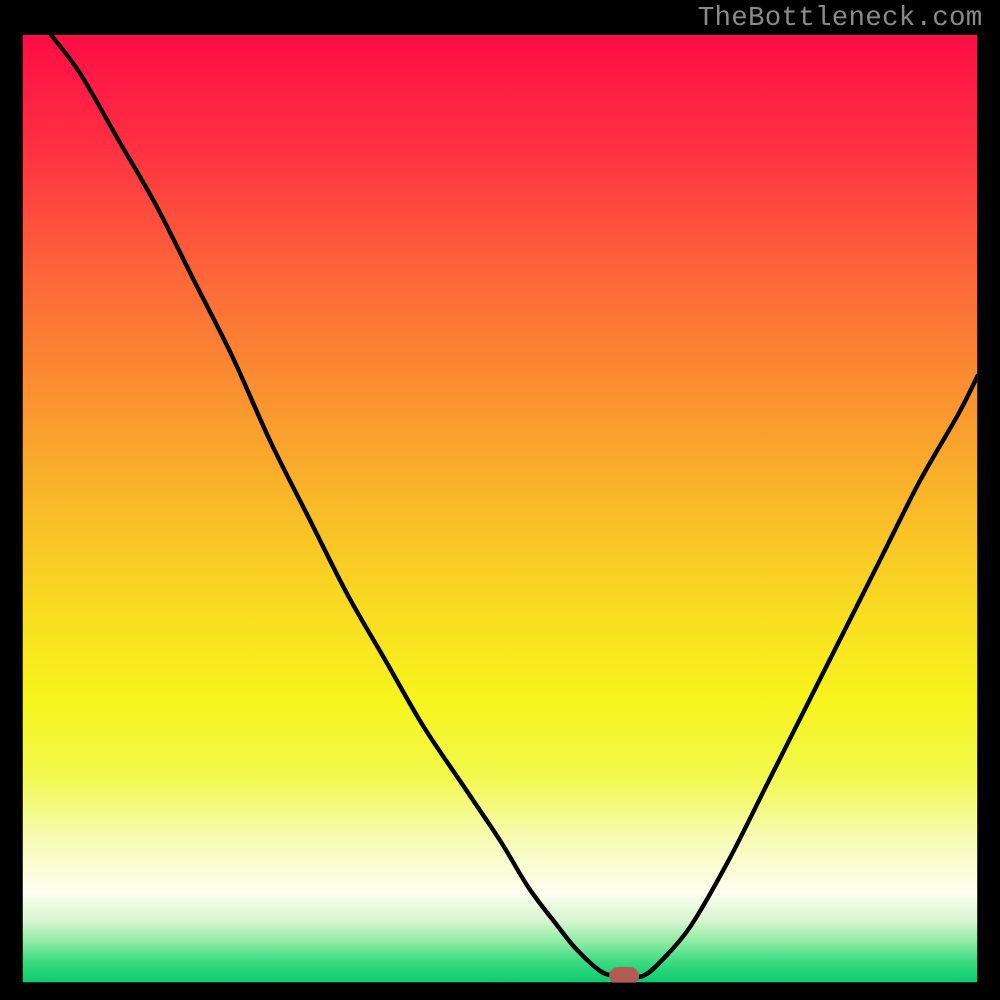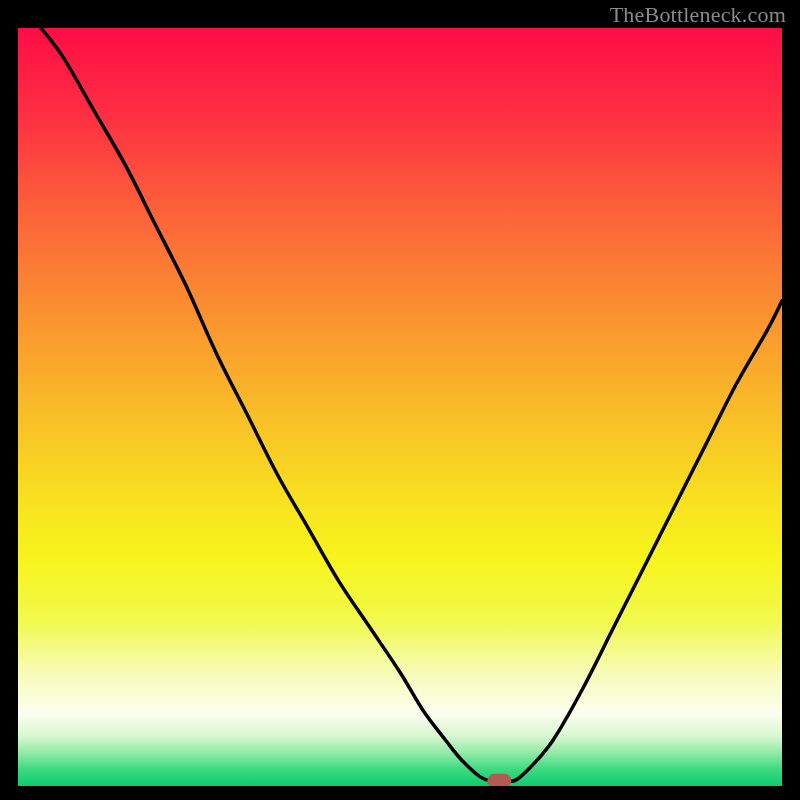--- a/index.html
+++ b/index.html
@@ -13,21 +13,21 @@
   .frame {
     position: relative;
     width: 800px;
     height: 800px;
     background: #000000;
   }
   .watermark {
     position: absolute;
     top: 2px;
     right: 14px;
-    font-family: Liberation Serif, serif;
+    font-family: Liberation Mono, monospace;
     font-size: 22px;
     color: #8a8a8a;
     letter-spacing: 0.2px;
     font-weight: 500;
   }
   svg.plot {
     position: absolute;
     left: 18px;
     top: 28px;
     width: 764px;

